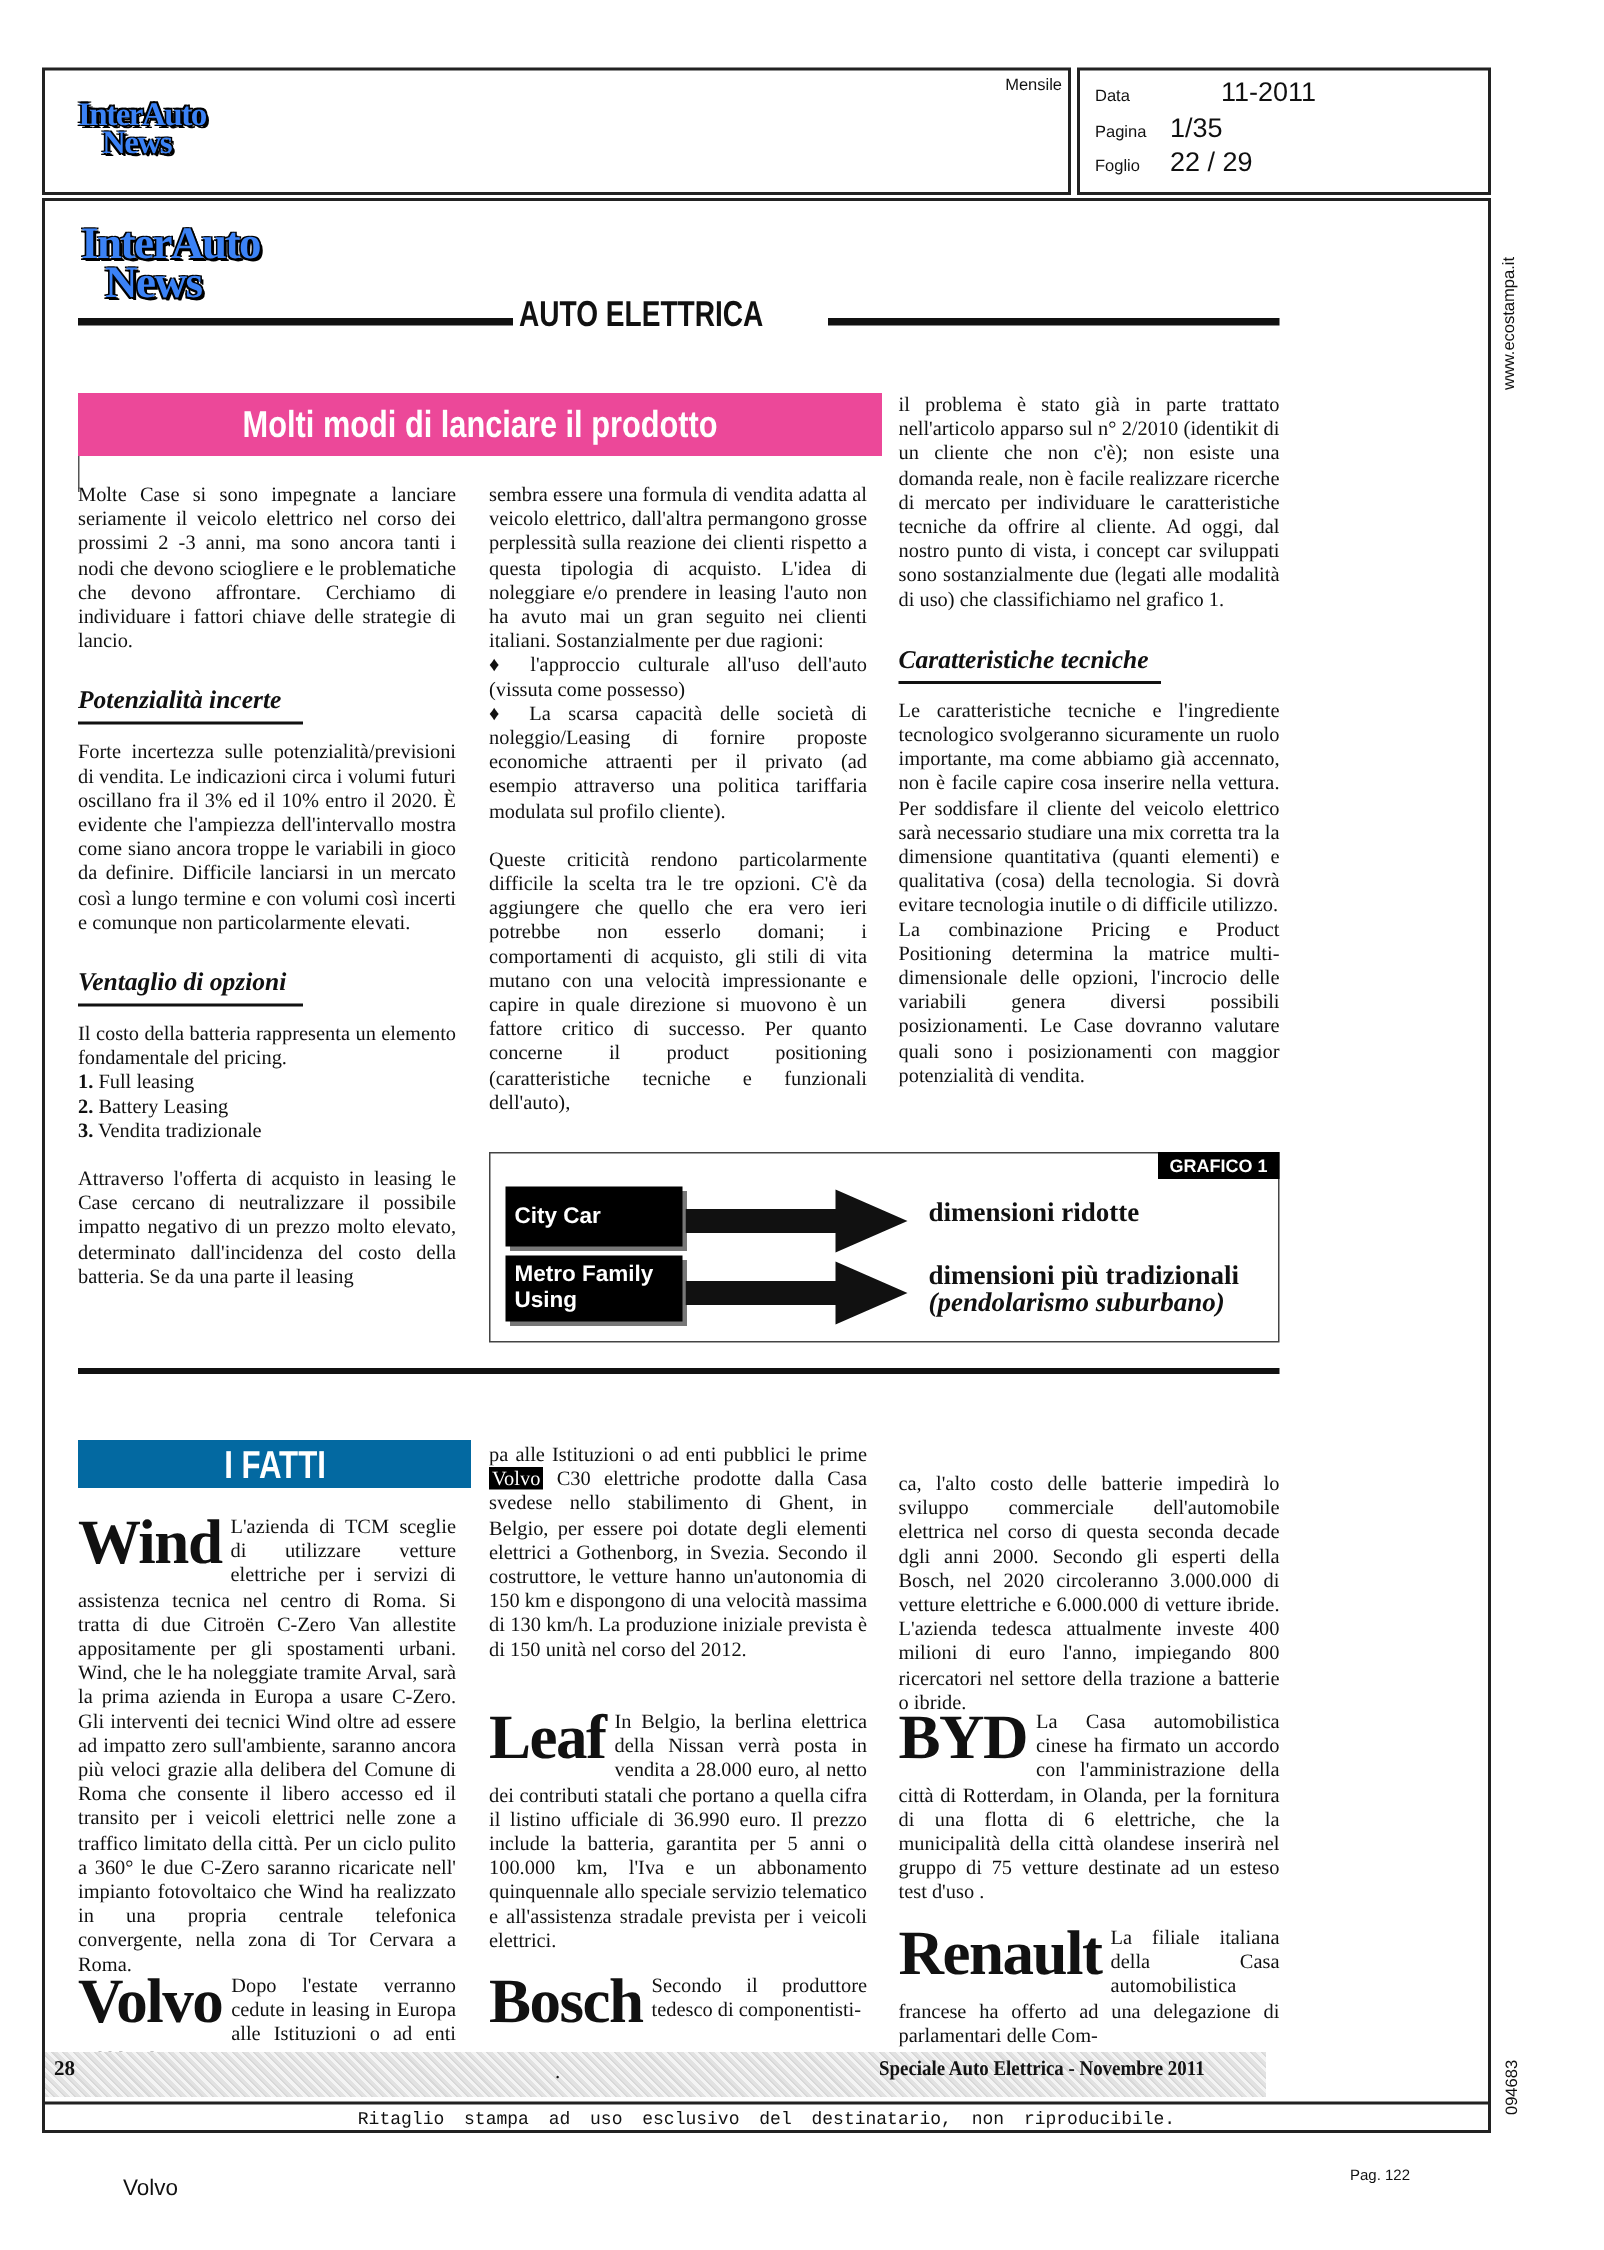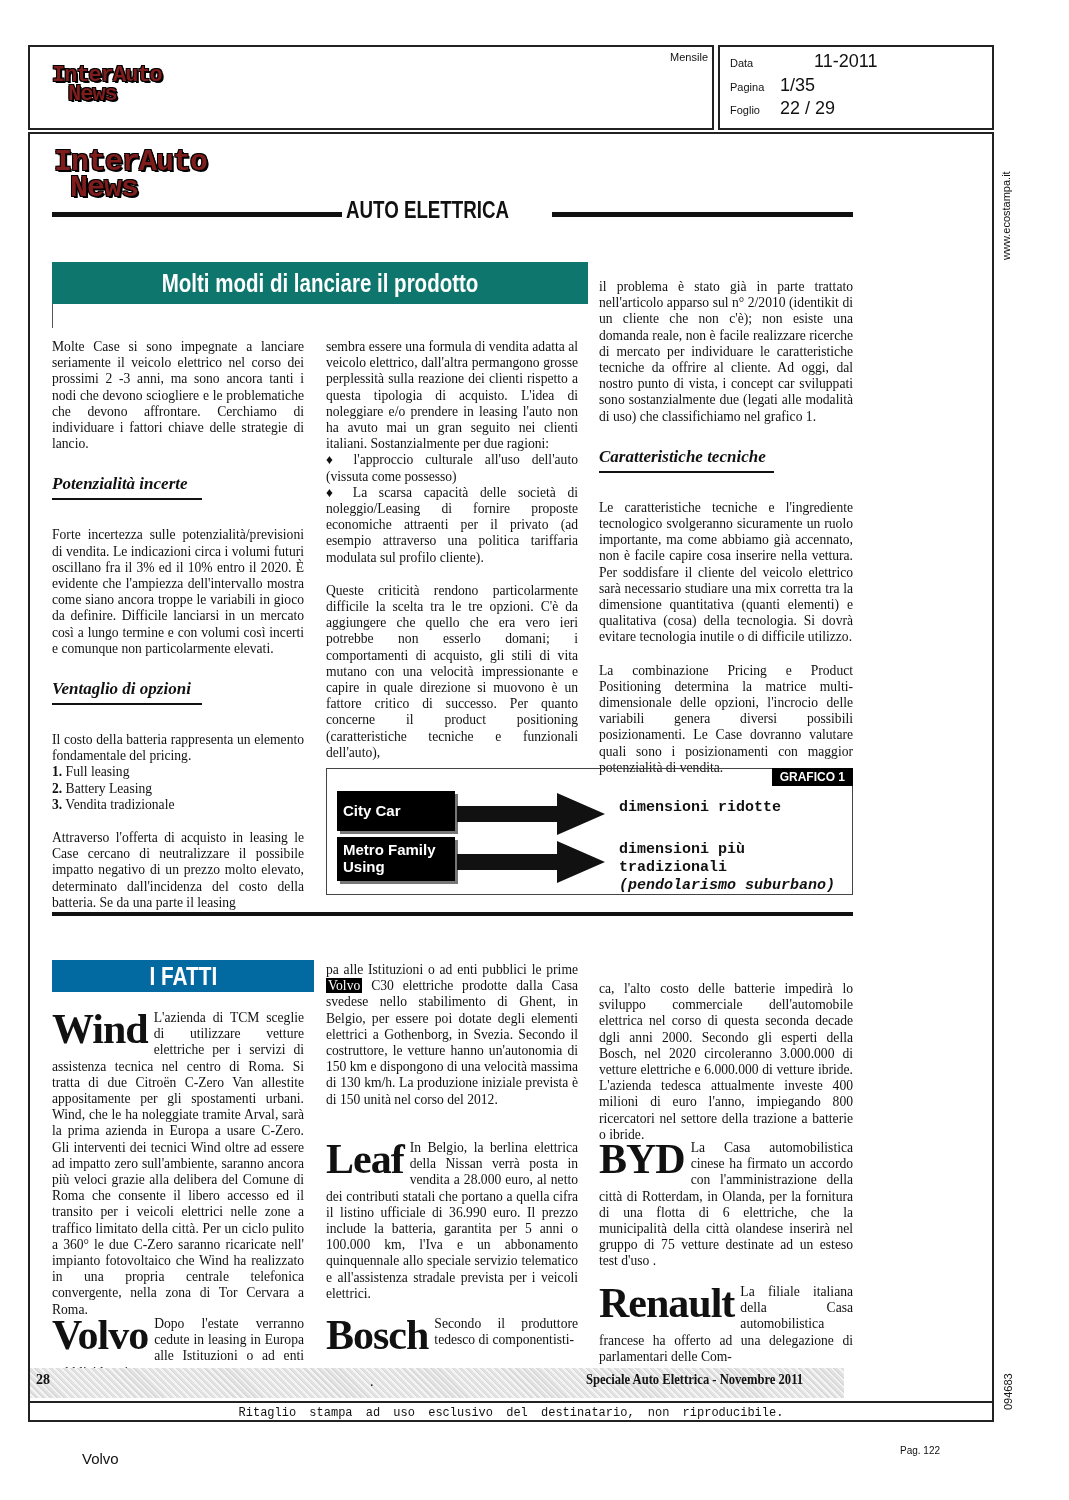--- a/index.html
+++ b/index.html
@@ -3,21 +3,21 @@
 <meta charset="utf-8">
 <style>
   * { box-sizing: border-box; margin: 0; padding: 0; }
   html, body { width: 1069px; height: 1500px; background: #fff; overflow: hidden; }
   body { position: relative; font-family: "Liberation Serif", serif; color: #111; }
 
   
   .hdr { position: absolute; left: 28px; top: 45px; width: 686px; height: 85px; border: 2px solid #222; }
   .hdr-right { position: absolute; left: 718px; top: 45px; width: 276px; height: 85px; border: 2px solid #222; }
   .hdr-logo { position: absolute; left: 22px; top: 20px; }
-  .logo { font-family: Liberation Mono, monospace; font-weight: bold; color: #7f1d1d; line-height: 0.85; letter-spacing: -1px;
+  .logo { font-family: Liberation Serif, serif; font-weight: bold; color: #3b82f6; line-height: 0.85; letter-spacing: -1px;
           text-shadow: -1px -1px 0 #000, 1px -1px 0 #000, -1px 1px 0 #000, 1px 1px 0 #000, 2px 2px 0 #000; }
   .logo .l1 { display: block; }
   .logo .l2 { display: block; padding-left: 16px; }
   .hdr-logo .logo { font-size: 22px; }
   .mensile { position: absolute; right: 4px; top: 4px; font-family: "Liberation Sans", sans-serif; font-size: 11px; }
   .meta-row { position: absolute; left: 10px; font-family: "Liberation Sans", sans-serif; }
   .meta-row .k { font-size: 11px; display: inline-block; width: 50px; }
   .meta-row .v { font-size: 18px; }
   .meta-row.r1 { top: 4px; } .meta-row.r1 .v { margin-left: 34px; }
   .meta-row.r2 { top: 28px; }
@@ -29,45 +29,45 @@
               writing-mode: vertical-rl; transform: rotate(180deg); text-align: left; }
   .side-code { position: absolute; left: 1002px; top: 1360px; width: 20px; height: 50px; font-family: "Liberation Sans", sans-serif; font-size: 11px;
                writing-mode: vertical-rl; transform: rotate(180deg); }
 
   .main-logo { position: absolute; left: 54px; top: 150px; }
   .main-logo .logo { font-size: 30px; }
   .section-rule { position: absolute; top: 212px; height: 5px; background: #111; }
   .section-title { position: absolute; left: 346px; top: 196px; font-family: "Liberation Sans", sans-serif; font-weight: bold; font-size: 24px;
                    transform: scaleX(0.78); transform-origin: left; letter-spacing: 0px; }
 
-  .title-bar { position: absolute; left: 52px; top: 262px; width: 536px; height: 42px; background: #0f766e; color: #fff; text-align: center;
+  .title-bar { position: absolute; left: 52px; top: 262px; width: 536px; height: 42px; background: #ec4899; color: #fff; text-align: center;
                font-family: "Liberation Sans", sans-serif; font-weight: bold; font-size: 25px; line-height: 42px; }
   .title-bar span { display: inline-block; transform: scaleX(0.82); }
   .title-tick { position: absolute; left: 52px; top: 304px; width: 1px; height: 24px; background: #555; }
 
   .col { position: absolute; font-size: 13.6px; line-height: 16.2px; text-align: justify; }
-  .col p { margin-bottom: 16px; margin-top: 17px; }
+  .col p { margin-bottom: 16px; }
   .col p.tight { margin-bottom: 0; }
   .col h3 { font-style: italic; font-weight: bold; font-size: 17px; line-height: 20px; margin: 6px 0 10px; padding-bottom: 4px;
             border-bottom: 2px solid #111; display: inline-block; width: 150px; white-space: nowrap; }
   .col ol { list-style: none; margin-bottom: 16px; }
   .col ol li b { font-weight: bold; }
   .col .bullet { display: block; }
 
   
   .graf { position: absolute; left: 326px; top: 768px; width: 527px; height: 127px; border: 1px solid #444; }
   .graf-tag { position: absolute; right: -1px; top: -1px; background: #000; color: #fff; font-family: "Liberation Sans", sans-serif; font-weight: bold;
               font-size: 12px; padding: 2px 8px; }
   .graf-box { position: absolute; left: 10px; width: 118px; background: #000; color: #fff; font-family: "Liberation Sans", sans-serif; font-weight: bold;
               font-size: 15px; line-height: 17px; padding: 4px 6px; box-shadow: 3px 3px 0 #777; }
   .graf-box.b1 { top: 22px; height: 40px; padding-top: 11px; }
   .graf-box.b2 { top: 68px; height: 44px; }
   .graf-arrow { position: absolute; left: 130px; }
   .graf-arrow.a1 { top: 22px; } .graf-arrow.a2 { top: 70px; }
-  .graf-label { position: absolute; left: 292px; font-family: Liberation Mono, monospace; font-weight: bold; font-size: 15px; line-height: 18px; }
+  .graf-label { position: absolute; left: 292px; font-family: Liberation Serif, serif; font-weight: bold; font-size: 18px; line-height: 18px; }
   .graf-label.l1 { top: 30px; } .graf-label.l2 { top: 72px; }
   .graf-label i { font-style: italic; }
 
   .hr-bottom { position: absolute; left: 52px; top: 912px; width: 801px; height: 4px; background: #111; }
 
   
   .fatti-bar { position: absolute; left: 52px; top: 960px; width: 262px; height: 32px; background: #0369a1; color: #fff; text-align: center;
                font-family: "Liberation Sans", sans-serif; font-weight: bold; font-size: 26px; line-height: 32px; }
   .fatti-bar span { display: inline-block; transform: scaleX(0.8); }
   .news { position: absolute; font-size: 13.6px; line-height: 16.2px; text-align: justify; }

